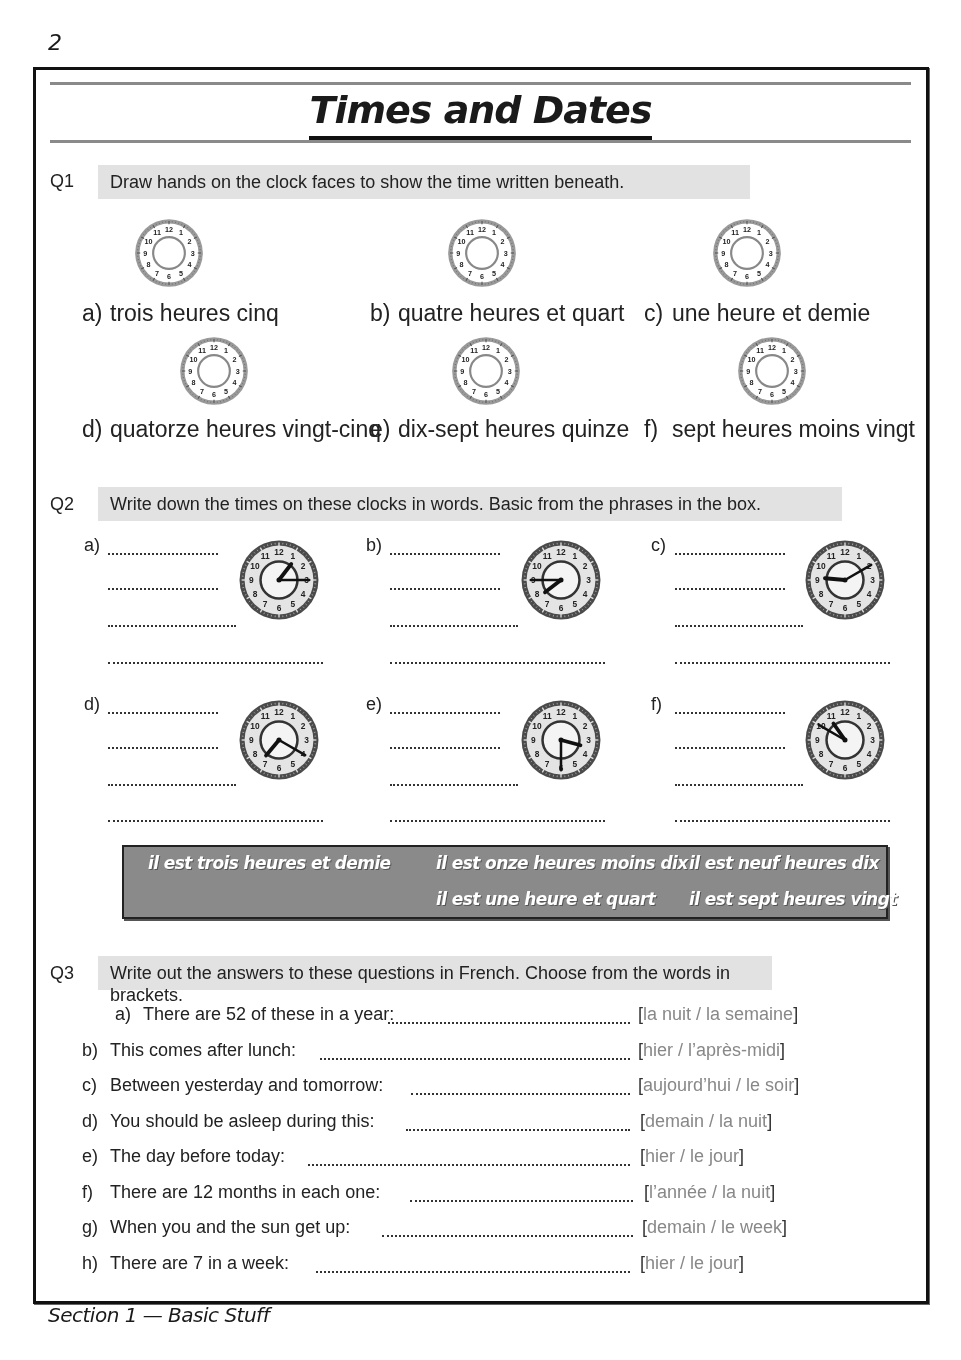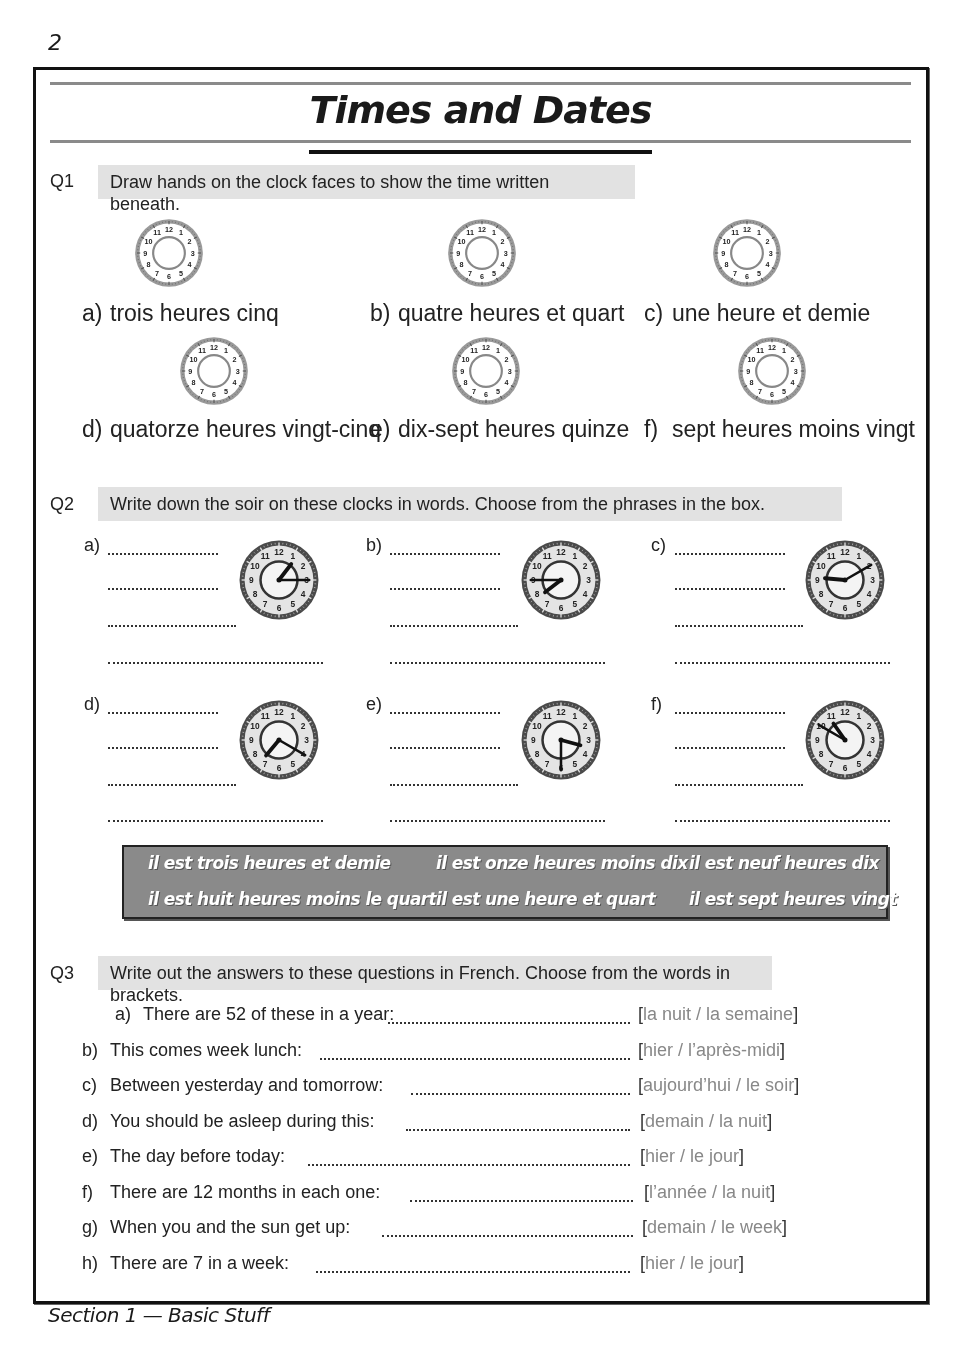--- a/index.html
+++ b/index.html
@@ -1,21 +1,21 @@
 <!DOCTYPE html>
 <html><head>
 <meta charset="utf-8">
 <style>
   * { box-sizing: border-box; margin: 0; padding: 0; }
   body { width: 961px; height: 1360px; background: #fff; position: relative; font-family: "Liberation Sans", sans-serif; color: #1a1a1a; overflow: hidden; }
   .page-num { position: absolute; left: 48px; top: 30px; font-size: 22px; font-style: italic; font-family: "DejaVu Sans", sans-serif; }
   .frame { position: absolute; left: 33px; top: 67px; width: 896px; height: 1237px; border: 3px solid #111; box-shadow: 1px 1px 0 #666; }
   .rule { position: absolute; left: 50px; width: 861px; height: 3px; background: #8a8a8a; }
   .title { position: absolute; left: 0; width: 961px; top: 88px; text-align: center; font-family: "DejaVu Sans", sans-serif; font-weight: bold; font-style: italic; font-size: 38px; letter-spacing: -1px; }
-  .title span { border-bottom: 4px solid #111; padding-bottom: 18px; }
+  .title span { border-bottom: 4px solid #111; padding-bottom: 4px; }
   .qlabel { position: absolute; font-size: 18px; color: #222; }
   .qbar { position: absolute; background: #e2e2e2; font-size: 18px; padding: 6px 12px; height: 34px; line-height: 22px; color: #222; }
   .q1-item { position: absolute; font-size: 23px; color: #222; white-space: nowrap; }
   .q1-item .lt { display: inline-block; width: 28px; }
   .blank-clock { position: absolute; width: 72px; height: 72px; }
   .q2-letter { position: absolute; font-size: 18px; color: #222; }
   .dots { position: absolute; height: 4px; border-bottom: 2px dotted #333; }
   .clock { position: absolute; width: 84px; height: 84px; }
   .phrase-box { position: absolute; left: 122px; top: 845px; width: 766px; height: 74px; background: #8a8a8a; border: 2px solid #222; box-shadow: 2px 2px 0 #555; }
   .phrase { position: absolute; color: #fff; font-size: 17px; font-style: italic; font-weight: bold; font-family: "DejaVu Sans", sans-serif; white-space: nowrap; letter-spacing: -0.6px; text-shadow: 1px 1px 0 #555; }
@@ -31,21 +31,21 @@
 
 <div class="page-num">2</div>
 
 <div class="frame"></div>
 
 <div class="rule" style="top:82px"></div>
 <div class="title"><span>Times and Dates</span></div>
 <div class="rule" style="top:140px"></div>
 
 <div class="qlabel" style="left:50px;top:171px">Q1</div>
-<div class="qbar" style="left:98px;top:165px;width:537px">Draw hands on the clock faces to show the time written beneath.</div>
+<div class="qbar" style="left:98px;top:165px;width:652px">Draw hands on the clock faces to show the time written beneath.</div>
 
 <div id="q1-area">
     <div class="blank-clock" style="left: 133px; top: 217px;"><svg viewBox="0 0 100 100" width="100%" height="100%">
         <circle cx="50" cy="50" r="47" fill="#9a9a9a"></circle>
         <circle cx="50" cy="50" r="41" fill="#ffffff"></circle>
         <line x1="50" y1="5.5" x2="50" y2="10" stroke="#555" stroke-width="1.6"></line>
         <line x1="54.65151661541058" y1="5.743775656111836" x2="54.442459688875275" y2="7.732819446848389" stroke="#555" stroke-width="0.7"></line>
         <line x1="59.252070241390285" y1="6.472431767345647" x2="58.83624685975477" y2="8.428726968813258" stroke="#555" stroke-width="0.7"></line>
         <line x1="63.751256249685156" y1="7.67798502486567" x2="63.13322226093526" y2="9.580098057455977" stroke="#555" stroke-width="0.7"></line>
         <line x1="68.0997806168731" y1="9.347227134904259" x2="67.28630733072151" y2="11.174318050189463" stroke="#555" stroke-width="0.7"></line>
@@ -505,21 +505,21 @@
         <text x="17" y="53.50000000000001" text-anchor="middle" font-size="10" font-weight="bold" font-family="Liberation Sans, sans-serif" fill="#222">9</text>
         <text x="21.421161675113527" y="37" text-anchor="middle" font-size="10" font-weight="bold" font-family="Liberation Sans, sans-serif" fill="#222">10</text>
         <text x="33.499999999999986" y="24.921161675113535" text-anchor="middle" font-size="10" font-weight="bold" font-family="Liberation Sans, sans-serif" fill="#222">11</text>
         <text x="49.99999999999999" y="20.5" text-anchor="middle" font-size="10" font-weight="bold" font-family="Liberation Sans, sans-serif" fill="#222">12</text>
         <circle cx="50" cy="50" r="22" fill="#fff" stroke="#888" stroke-width="3"></circle>
       </svg></div>
     <div class="q1-item" style="left: 644px; top: 416px;"><span class="lt">f)</span><span>sept heures moins vingt</span></div>
   </div>
 
 <div class="qlabel" style="left:50px;top:494px">Q2</div>
-<div class="qbar" style="left:98px;top:487px;width:744px">Write down the soir on these clocks in words.  Choose from the phrases in the box.</div>
+<div class="qbar" style="left:98px;top:487px;width:744px">Write down the times on these clocks in words.  Basic from the phrases in the box.</div>
 
 <div id="q2-area">
     <div class="q2-letter" style="left: 84px; top: 535px;">a)</div>
     <div class="dots" style="left: 108px; top: 551px; width: 110px;"></div>
     <div class="dots" style="left: 108px; top: 586px; width: 110px;"></div>
     <div class="dots" style="left: 108px; top: 623px; width: 128px;"></div>
     <div class="dots" style="left: 108px; top: 660px; width: 215px;"></div>
     <div class="clock" style="left: 237px; top: 538px;"><svg viewBox="0 0 100 100" width="100%" height="100%">
         <circle cx="50" cy="50" r="47" fill="#4a4a4a"></circle>
         <circle cx="50" cy="50" r="41" fill="#e4e4e4"></circle>
@@ -1024,33 +1024,32 @@
         <line x1="50" y1="50" x2="18.82308546376021" y2="31.999999999999996" stroke="#111" stroke-width="3" stroke-linecap="round"></line>
         <line x1="50" y1="50" x2="36.23416552757489" y2="30.3403509370642" stroke="#111" stroke-width="4.5" stroke-linecap="round"></line>
         <circle cx="50" cy="50" r="3" fill="#111"></circle>
       </svg></div>
   </div>
 
 <div class="phrase-box">
   <div class="phrase" style="left:24px;top:6px">il  est trois heures et demie</div>
   <div class="phrase" style="left:312px;top:6px">il est onze heures moins dix</div>
   <div class="phrase" style="left:565px;top:6px">il est neuf heures dix</div>
-  <div class="phrase" style="left:24px;top:42px">il est huit heures moins le quart</div>
   <div class="phrase" style="left:312px;top:42px">il est une heure et quart</div>
   <div class="phrase" style="left:565px;top:42px">il est sept heures vingt</div>
 </div>
 
 <div class="qlabel" style="left:50px;top:963px">Q3</div>
 <div class="qbar" style="left:98px;top:956px;width:674px">Write out the answers to these questions in French.  Choose from the words in brackets.</div>
 
 <div id="q3-area">
     <div class="q3-row" style="top: 1004px; margin-left: 33px;"><span class="lt">a)</span><span>There are 52 of these in a year:</span></div>
     <div class="q3-dots" style="left: 388px; top: 1020px; width: 242px;"></div>
     <div class="q3-opt" style="left: 638px; top: 1004px;"><span class="br">[</span><span>la nuit</span><span> / </span><span>la semaine</span><span class="br">]</span></div>
-    <div class="q3-row" style="top: 1039.5px;"><span class="lt">b)</span><span>This comes week lunch:</span></div>
+    <div class="q3-row" style="top: 1039.5px;"><span class="lt">b)</span><span>This comes after lunch:</span></div>
     <div class="q3-dots" style="left: 320px; top: 1055.5px; width: 310px;"></div>
     <div class="q3-opt" style="left: 638px; top: 1039.5px;"><span class="br">[</span><span>hier</span><span> / </span><span>l’après-midi</span><span class="br">]</span></div>
     <div class="q3-row" style="top: 1075px;"><span class="lt">c)</span><span>Between yesterday and tomorrow:</span></div>
     <div class="q3-dots" style="left: 411px; top: 1091px; width: 219px;"></div>
     <div class="q3-opt" style="left: 638px; top: 1075px;"><span class="br">[</span><span>aujourd’hui</span><span> / </span><span>le soir</span><span class="br">]</span></div>
     <div class="q3-row" style="top: 1110.5px;"><span class="lt">d)</span><span>You should be asleep during this:</span></div>
     <div class="q3-dots" style="left: 406px; top: 1126.5px; width: 224px;"></div>
     <div class="q3-opt" style="left: 640px; top: 1110.5px;"><span class="br">[</span><span>demain</span><span> / </span><span>la nuit</span><span class="br">]</span></div>
     <div class="q3-row" style="top: 1146px;"><span class="lt">e)</span><span>The day before today:</span></div>
     <div class="q3-dots" style="left: 308px; top: 1162px; width: 322px;"></div>

